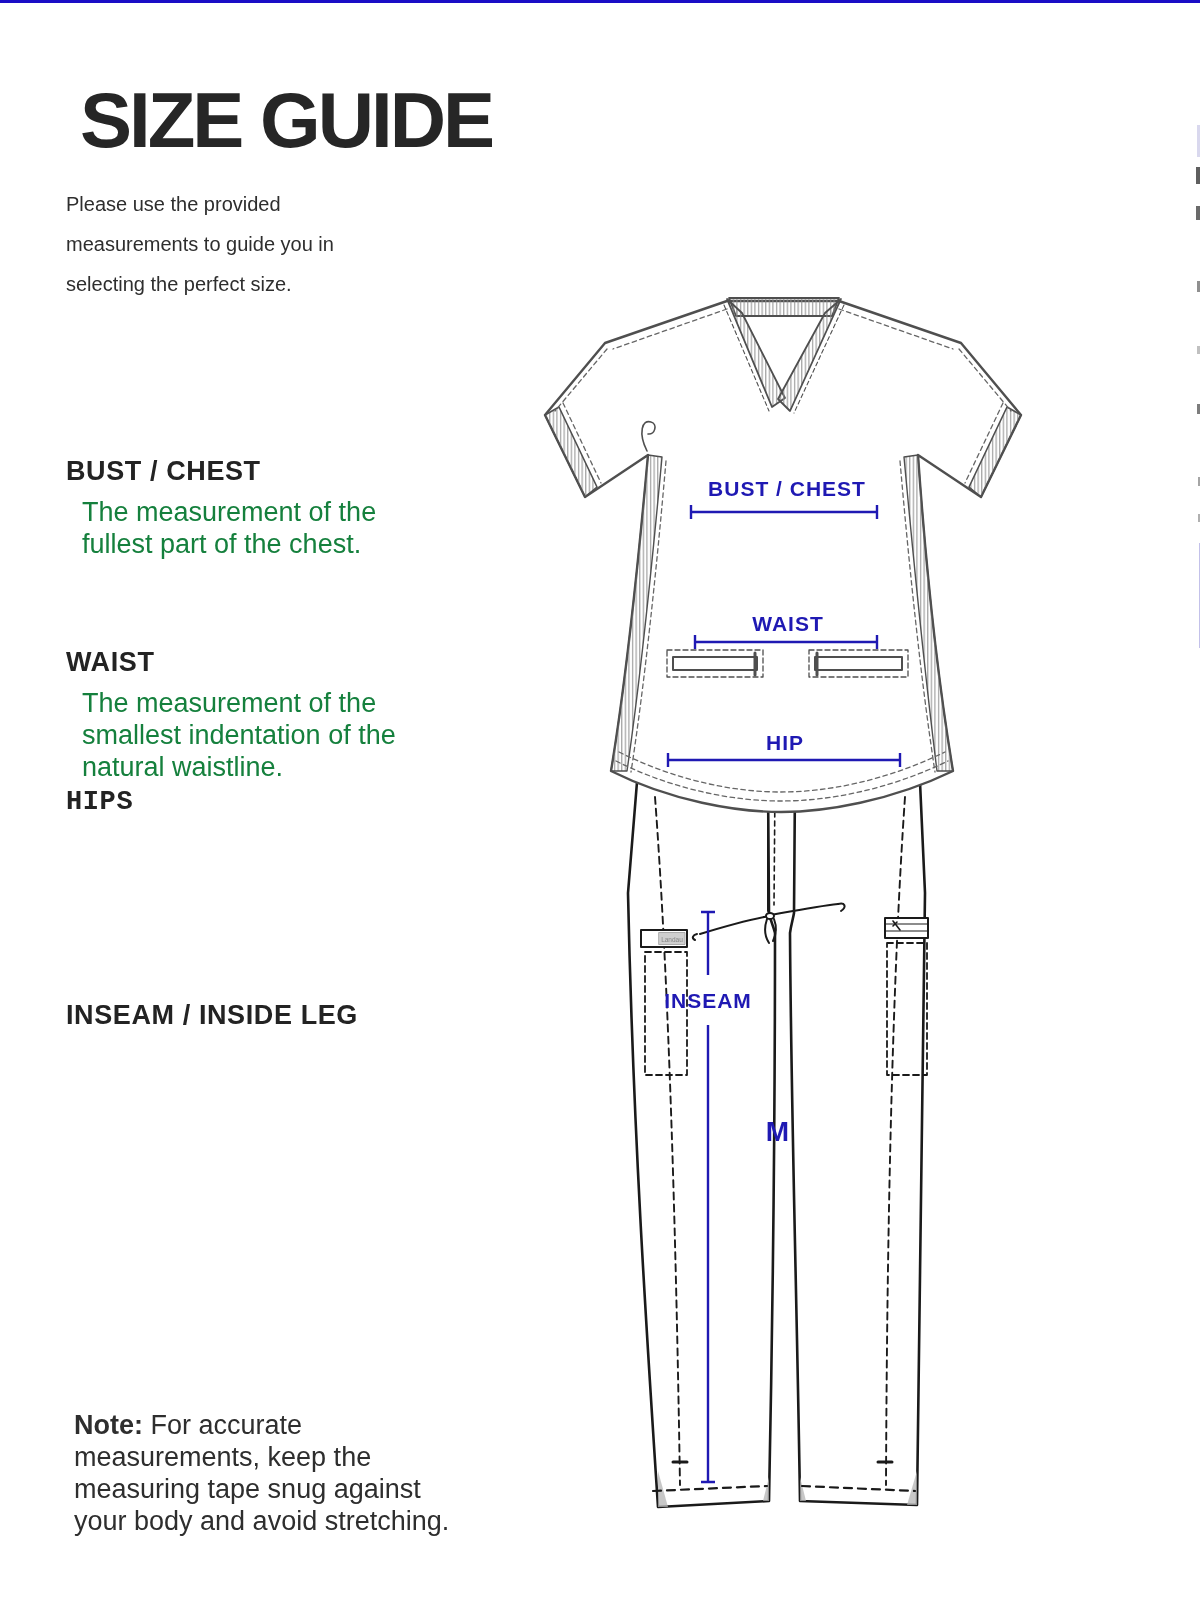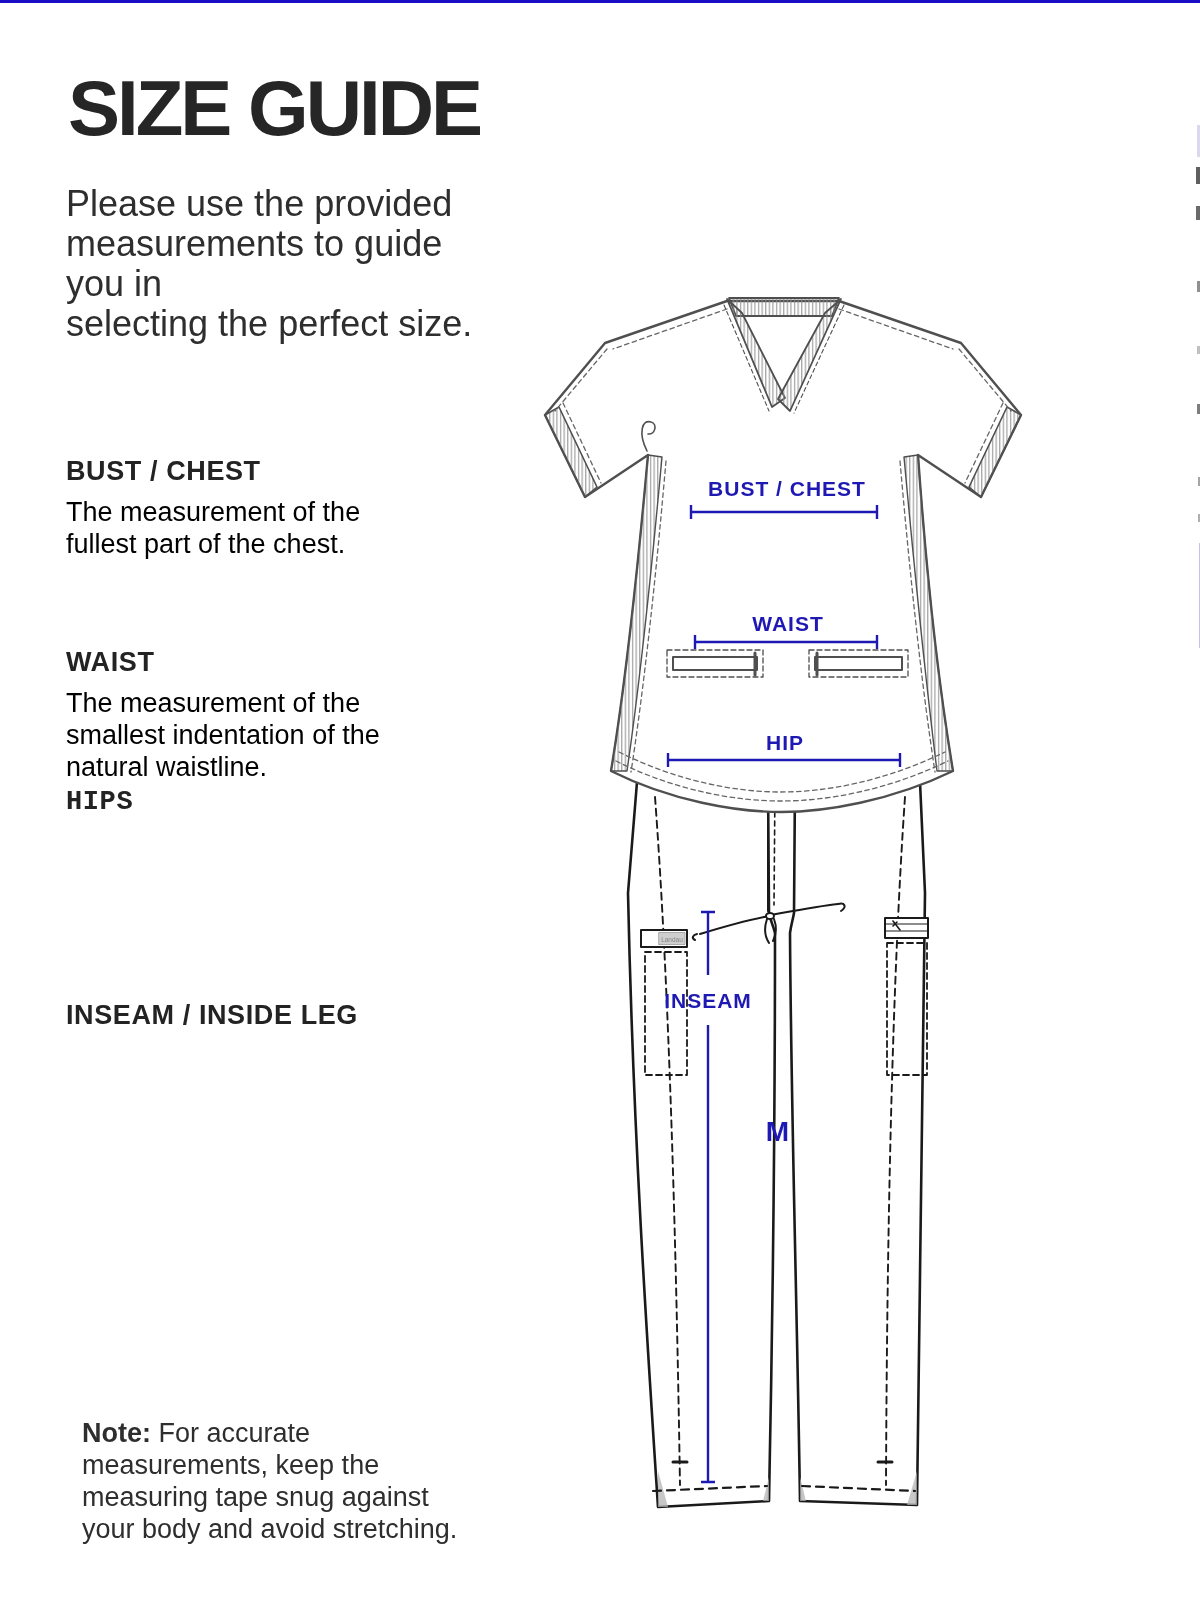--- a/index.html
+++ b/index.html
@@ -3,41 +3,41 @@
 <meta charset="utf-8">
 <style>
   html,body{margin:0;padding:0;}
   body{
     width:1200px;height:1600px;position:relative;background:#ffffff;
     font-family:"Liberation Sans", sans-serif;color:#2e2e2e;overflow:hidden;
   }
   .top-border{position:absolute;left:0;top:0;width:1200px;height:3px;background:#1a0dc6;}
   .left-col{position:absolute;left:0;top:0;width:520px;height:1600px;}
   .page-title{
-    position:absolute;left:64px;top:64px;margin:4px;
+    position:absolute;left:64px;top:64px;margin:16px;
     font-size:78px;font-weight:700;letter-spacing:-3px;line-height:80px;color:#262626;
   }
   .intro{
     position:absolute;left:66px;top:184px;margin:0;width:440px;
-    font-size:36px;line-height:40px;color:#2e2e2e;white-space:pre-line;
+    font-size:20px;line-height:40px;color:#2e2e2e;white-space:pre-line;
   }
   .section{position:absolute;left:66px;width:440px;}
   .section h3{
     margin:0;font-size:27px;font-weight:700;letter-spacing:0.6px;
     line-height:30px;color:#232323;
   }
   .section p{
-    margin:10px 0 0 0;font-size:27px;line-height:32px;color:#000000;white-space:pre-line;
+    margin:10px 0 0 16px;font-size:27px;line-height:32px;color:#15803d;white-space:pre-line;
   }
   .sec-bust{top:456px;}
   .sec-waist{top:647px;}
   .sec-hips{top:787px;font-family:Liberation Mono, monospace;}
   .sec-inseam{top:1000px;}
   .note{
-    position:absolute;left:66px;top:1401px;margin:16px;width:420px;
+    position:absolute;left:66px;top:1401px;margin:8px;width:420px;
     font-size:27px;line-height:32px;color:#2e2e2e;
   }
   .note .note-text{white-space:pre-line;}
   .diagram{position:absolute;left:541px;top:285px;width:488px;height:1235px;}
   .blue-label{
     font-family:"Liberation Sans", sans-serif;font-weight:700;
     letter-spacing:1px;
   }
   .frag{position:absolute;}
 </style>

